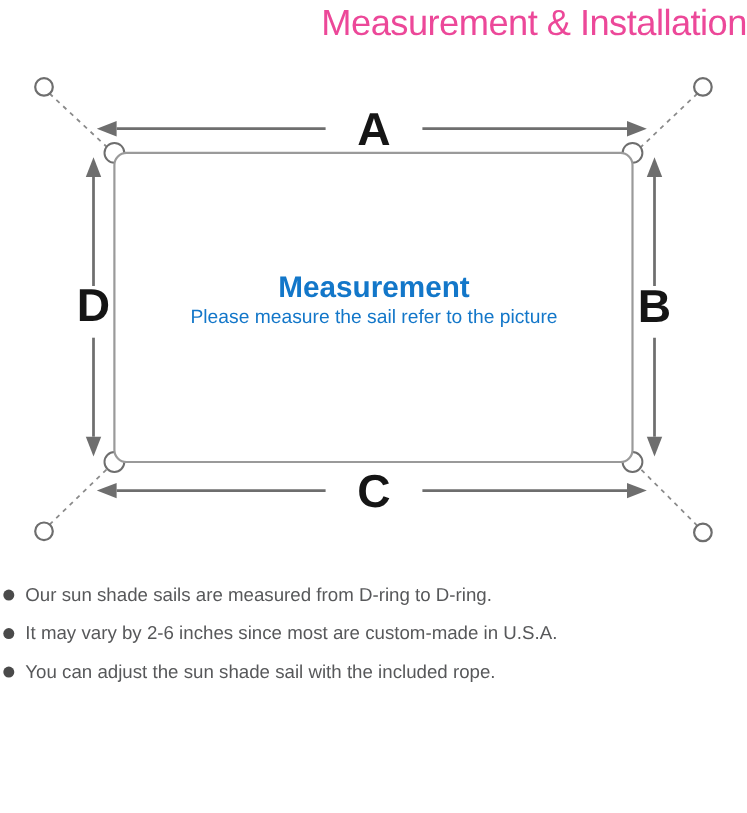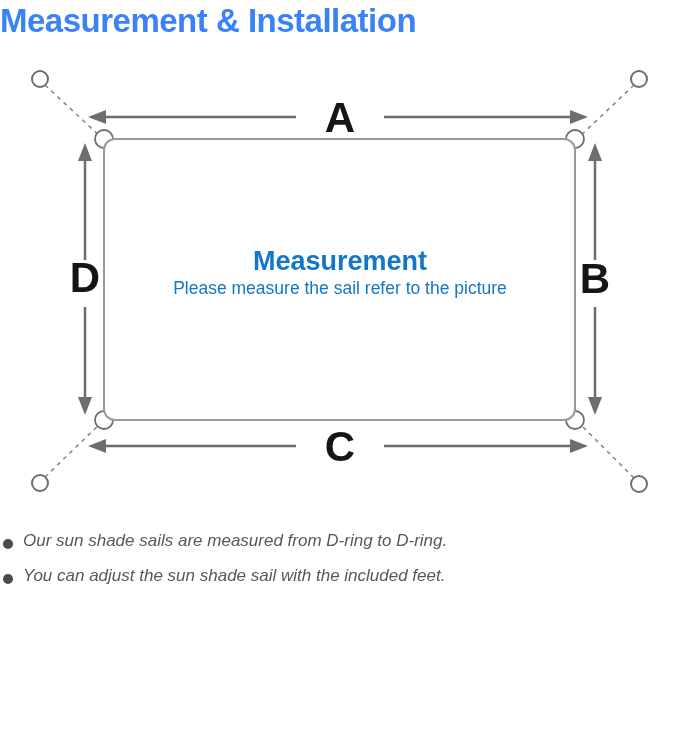--- a/index.html
+++ b/index.html
@@ -10,25 +10,25 @@
   body {
     width: 679px;
     height: 739px;
     overflow: hidden;
     font-family: "Liberation Sans", sans-serif;
   }
   .page-title {
     height: 47px;
     box-sizing: border-box;
     padding-top: 2px;
-    text-align: left;
+    text-align: right;
     font-size: 33px;
-    font-weight: bold;
+    font-weight: normal;
     letter-spacing: -0.5px;
-    color: #3b82f6;
+    color: #ec4899;
   }
   svg.diagram {
     display: block;
     width: 679px;
     height: 475px;
   }
   .dim-label {
     font-family: "Liberation Sans", sans-serif;
     font-size: 42px;
     font-weight: bold;
@@ -44,23 +44,22 @@
     font-family: "Liberation Sans", sans-serif;
     font-size: 17.5px;
     fill: #1377c9;
   }
   .notes {
     box-sizing: border-box;
     padding: 8px 6px 0 3px;
   }
   .note-item {
     display: flex;
-    align-items: center;
+    align-items: flex-start;
     margin-bottom: 13px;
-    font-style: italic;
   }
   .note-dot {
     flex: none;
     width: 10px;
     height: 10px;
     border-radius: 50%;
     background: #4a4a4a;
     margin: 6px 10px 0 0;
   }
   .note-text {
@@ -135,15 +134,19 @@
   <text x="85" y="292" text-anchor="middle" class="dim-label">D</text>
 </svg>
 
 <div class="notes">
   <div class="note-item">
     <span class="note-dot"></span>
     <span class="note-text">Our sun shade sails are measured from D-ring to D-ring.</span>
   </div>
   <div class="note-item">
     <span class="note-dot"></span>
-    <span class="note-text">You can adjust the sun shade sail with the included feet.</span>
+    <span class="note-text">It may vary by 2-6 inches since most are custom-made in U.S.A.</span>
+  </div>
+  <div class="note-item">
+    <span class="note-dot"></span>
+    <span class="note-text">You can adjust the sun shade sail with the included rope.</span>
   </div>
 </div>
 
 </body></html>

